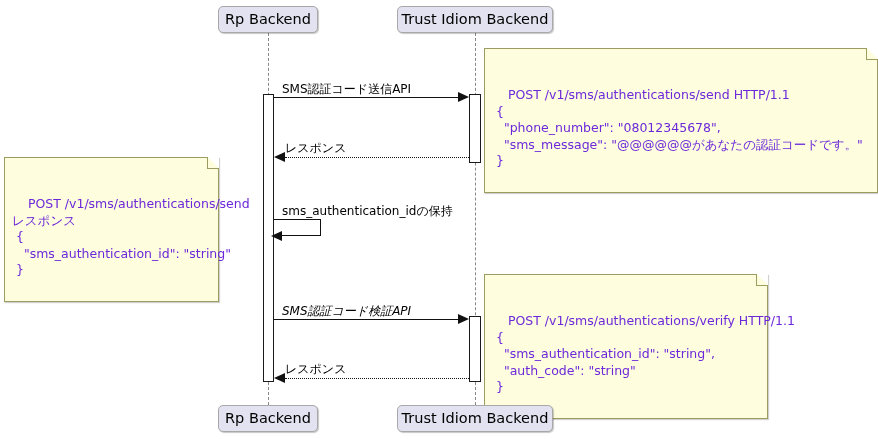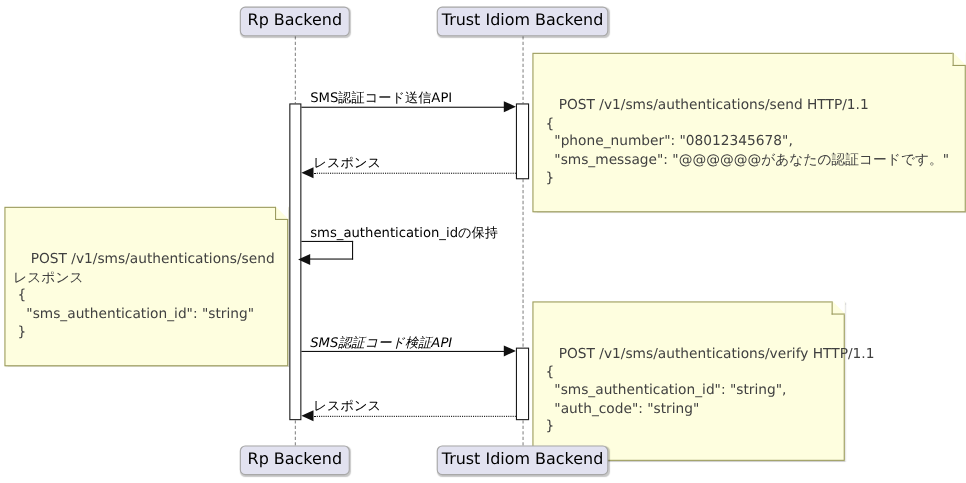--- a/index.html
+++ b/index.html
@@ -104,21 +104,21 @@
     background: transparent;
   }
 
   
   .note {
     position: absolute;
     box-sizing: border-box;
     background: #FEFEDF;
     border: 1px solid #9C9C60;
     font-size: 12.5px;
-    color: #404040;
+    color: #6d28d9;
     line-height: 1.32;
     padding: 5px 7px 6px 7px;
     white-space: pre;
     box-shadow: 1px 1px 1px rgba(0,0,0,0.18);
   }
   .note .fold {
     position: absolute;
     top: -1px;
     right: -1px;
     width: 11px;
@@ -132,21 +132,21 @@
     position: absolute;
     top: -1px;
     left: -1px;
     width: 0; height: 0;
     border-top: 12px solid #ffffff;
     border-left: 12px solid transparent;
   }
   .note-body { position: relative; z-index: 1; }
 
   #note-send   { left: 484px; top: 48px;  width: 394px; }
-  #note-resp   { left: 4px;   top: 188px; width: 258px; }
+  #note-resp   { left: 4px;   top: 157px; width: 215px; }
   #note-verify { left: 484px; top: 274px; width: 284px; }
 </style>
 </head>
 <body>
 
 <div id="diagram">
 
   <div class="lifeline" id="ll-rp"></div>
   <div class="lifeline" id="ll-trust"></div>
 

